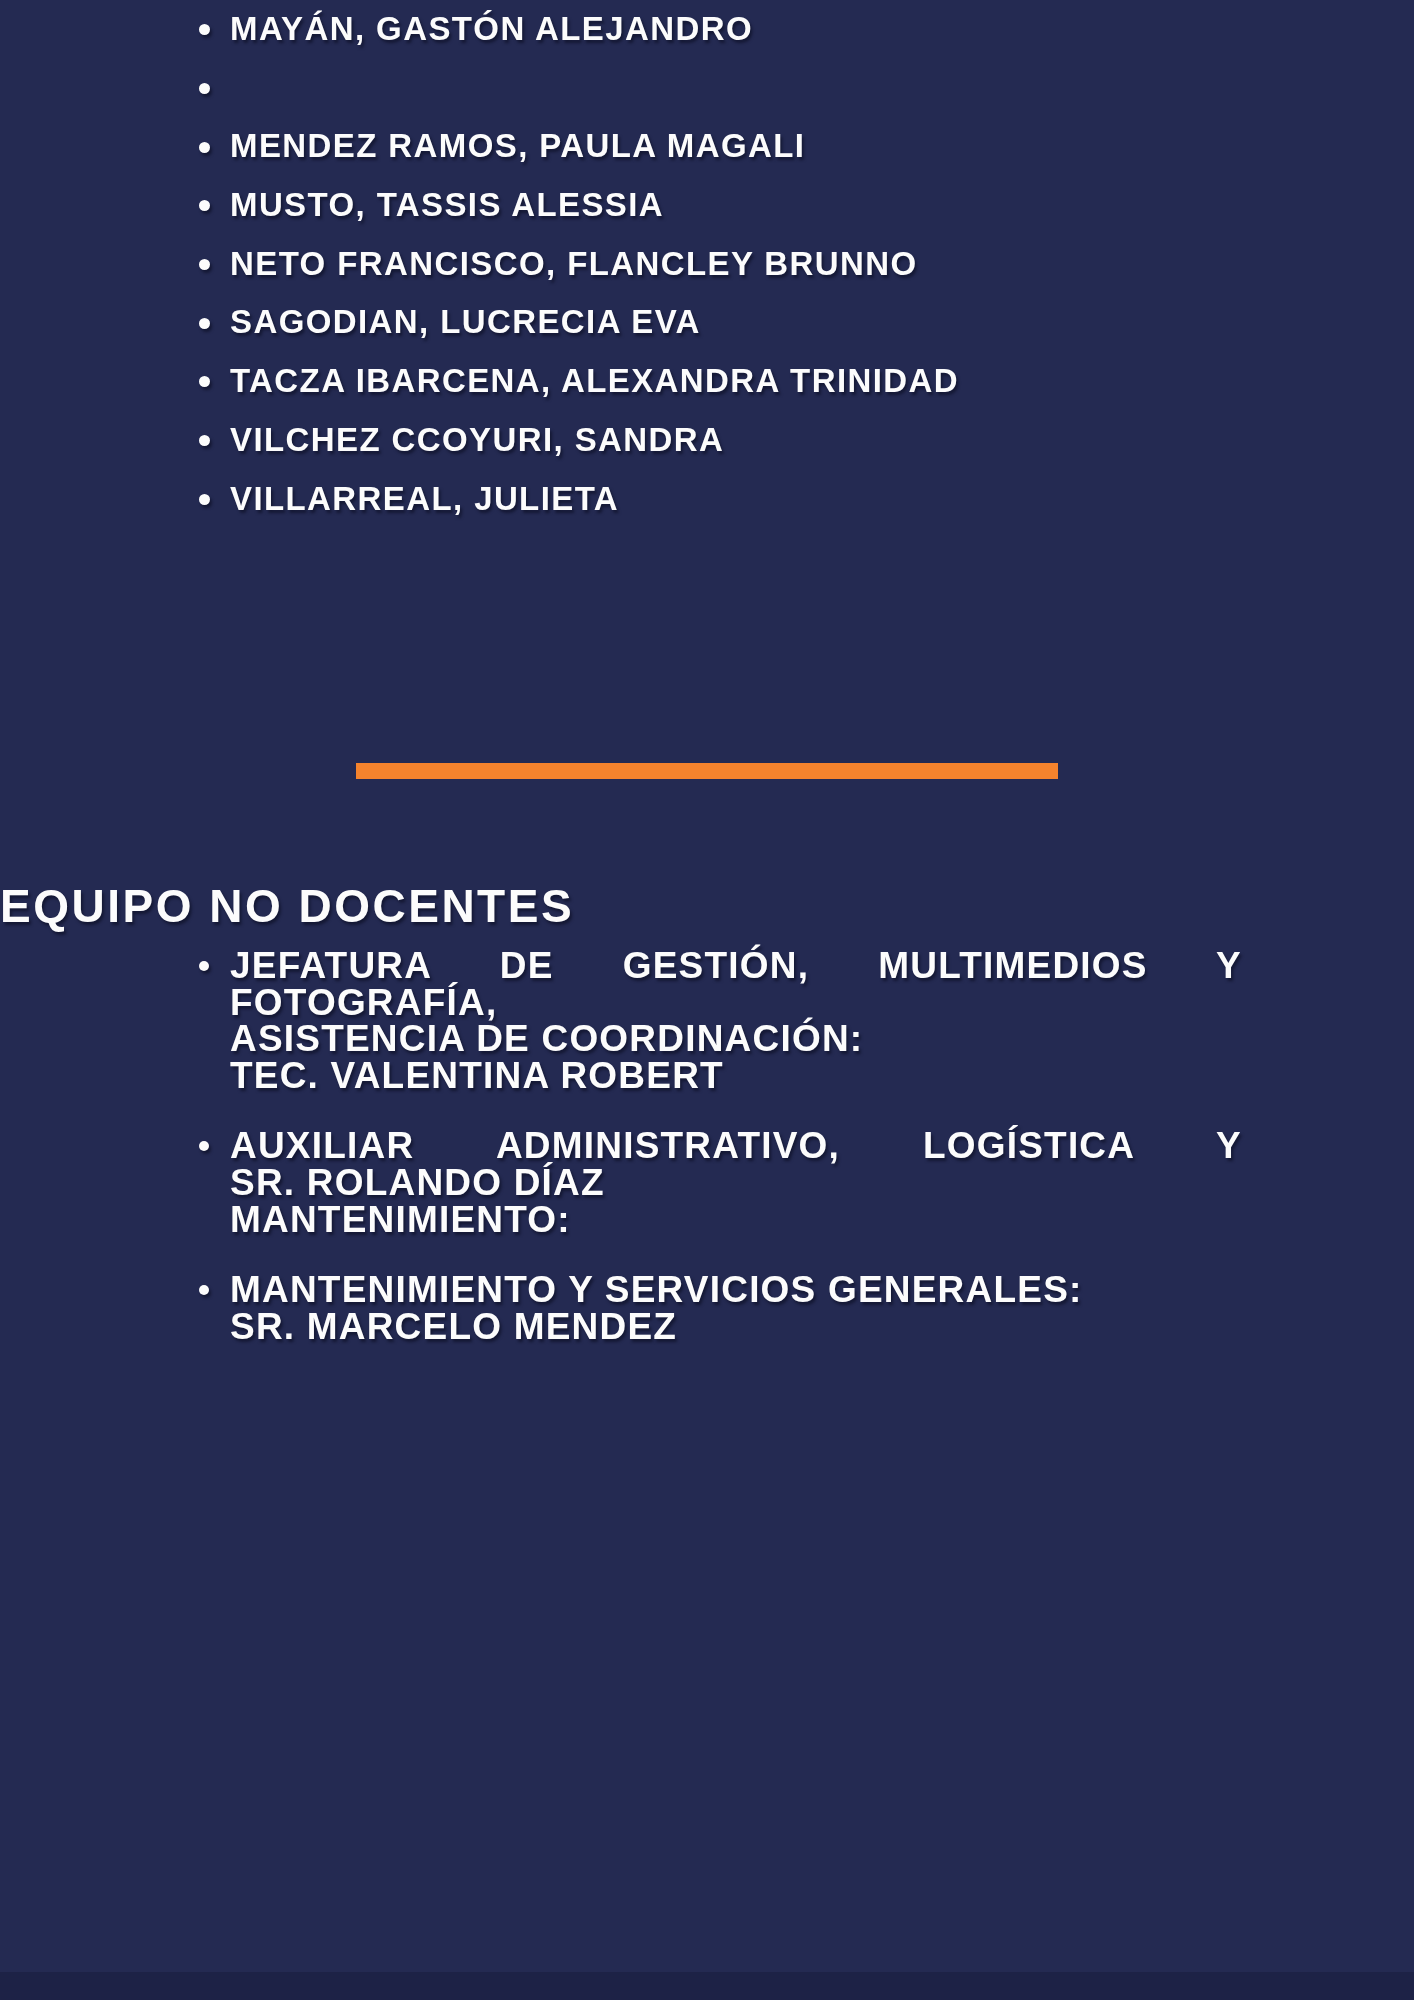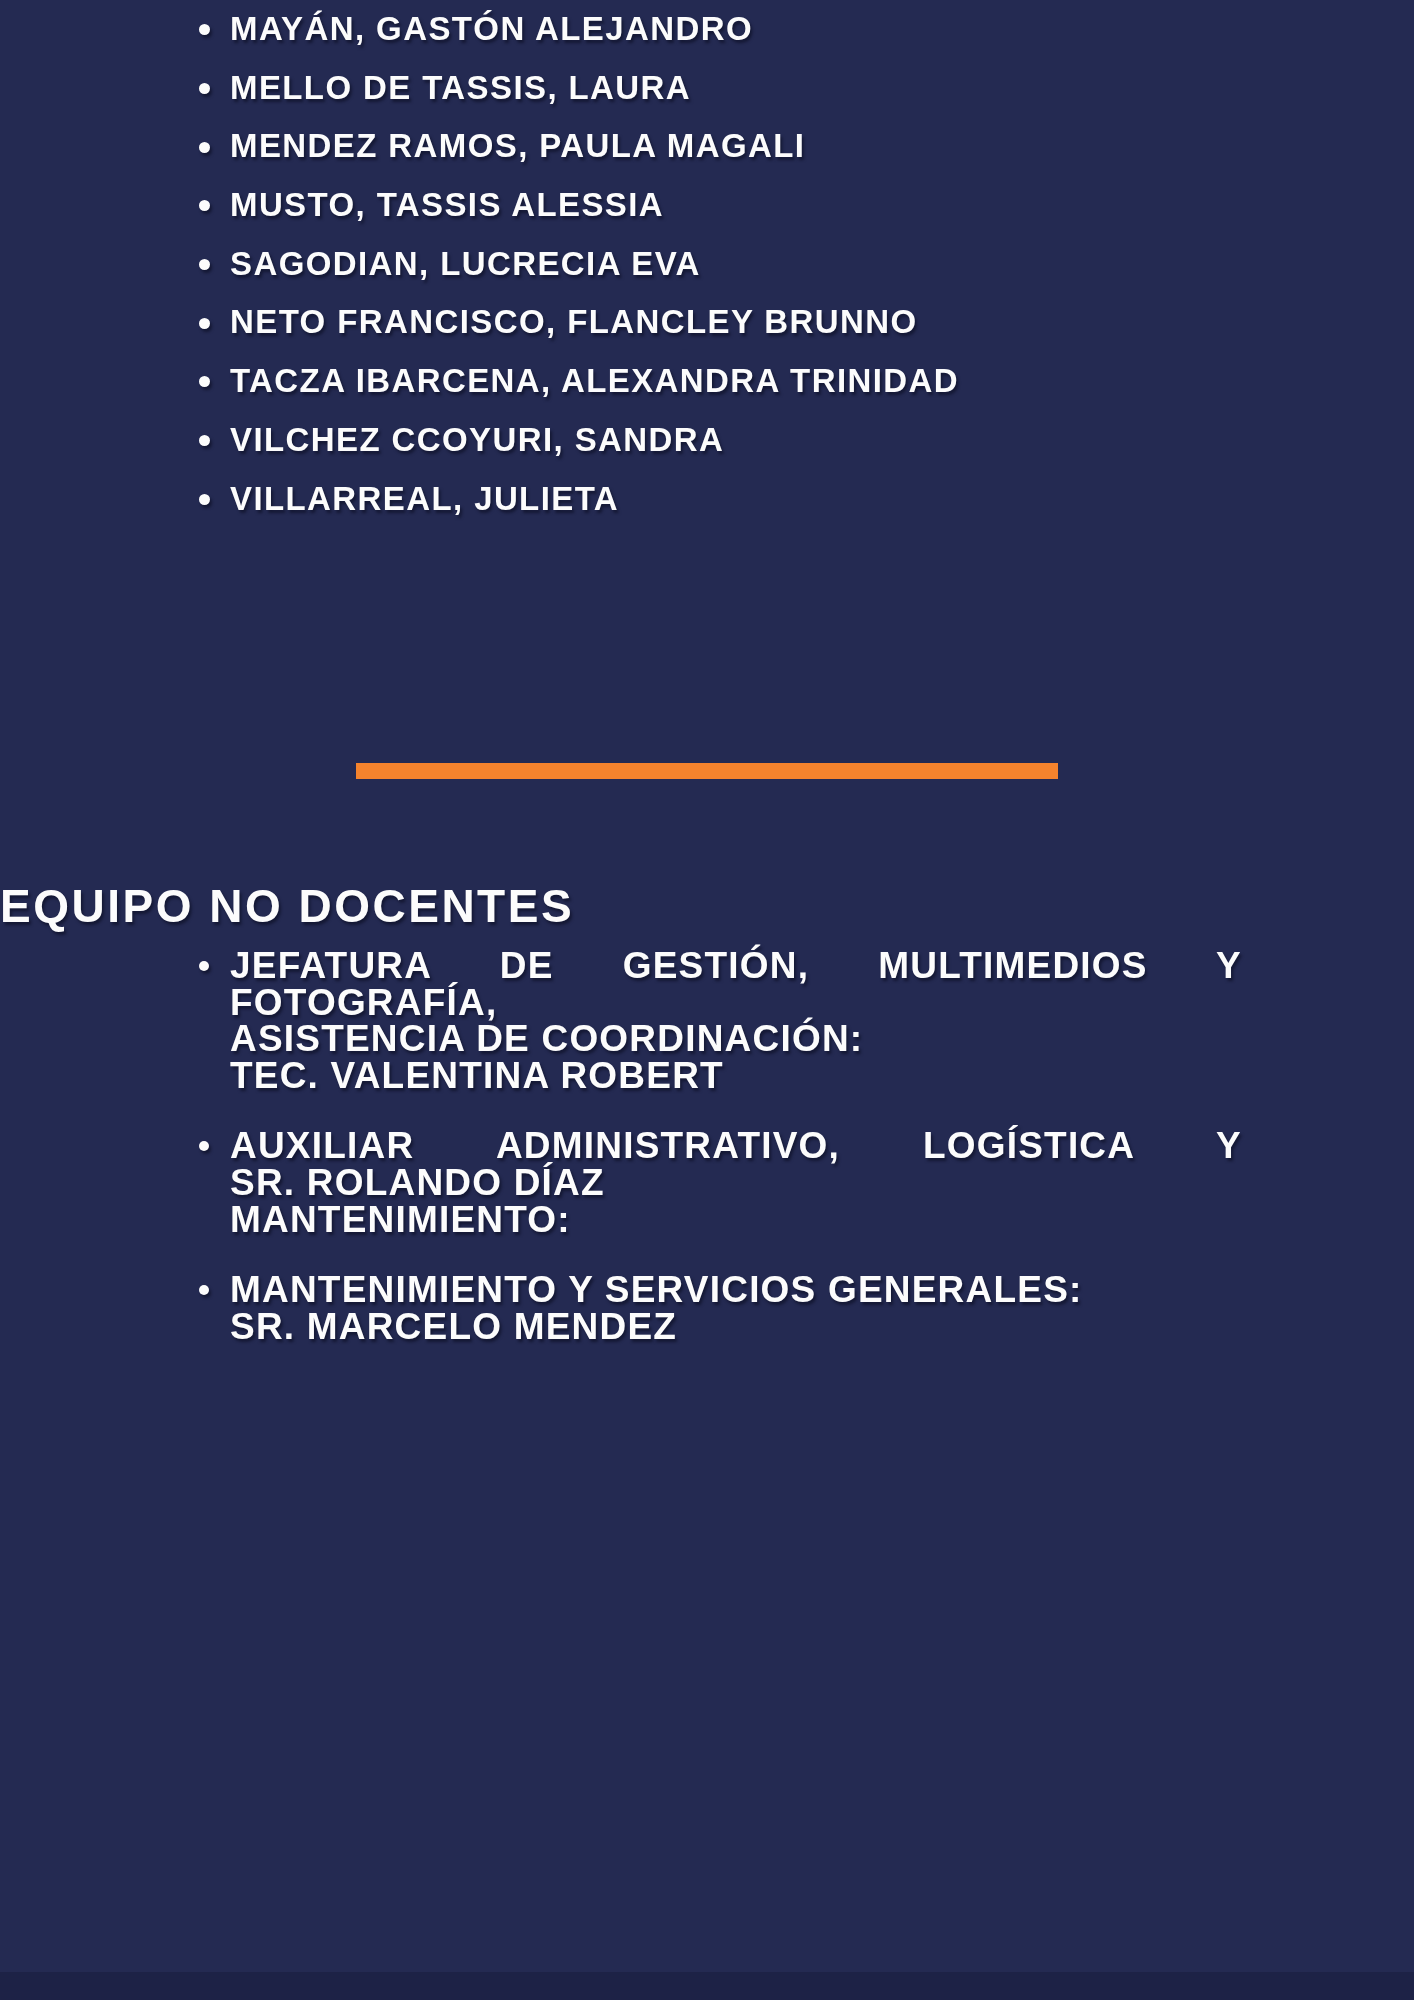--- a/index.html
+++ b/index.html
@@ -116,25 +116,25 @@
     width: 1414px;
     height: 28px;
     background: #1D2246;
   }
 </style>
 </head>
 <body style="background: rgb(36, 42, 82); color: rgb(252, 252, 252);">
 
 <ul class="roster-list">
     <li><span class="bullet-dot"></span><span>MAYÁN, GASTÓN ALEJANDRO</span></li>
-    <li><span class="bullet-dot"></span><span>MELLO DE TASSIS, LAURA</span></li>
+    <li><span class="bullet-dot"></span></li>
     <li><span class="bullet-dot"></span><span>MENDEZ RAMOS, PAULA MAGALI</span></li>
     <li><span class="bullet-dot"></span><span>MUSTO, TASSIS ALESSIA</span></li>
+    <li><span class="bullet-dot"></span><span>NETO FRANCISCO, FLANCLEY BRUNNO</span></li>
     <li><span class="bullet-dot"></span><span>SAGODIAN, LUCRECIA EVA</span></li>
-    <li><span class="bullet-dot"></span><span>NETO FRANCISCO, FLANCLEY BRUNNO</span></li>
     <li><span class="bullet-dot"></span><span>TACZA IBARCENA, ALEXANDRA TRINIDAD</span></li>
     <li><span class="bullet-dot"></span><span>VILCHEZ CCOYURI, SANDRA</span></li>
     <li><span class="bullet-dot"></span><span>VILLARREAL, JULIETA</span></li>
   </ul>
 
 <div class="divider-bar" style="background: rgb(245, 131, 45);"></div>
 
 <h1 class="section-title">EQUIPO NO DOCENTES</h1>
 
 <ul class="staff-list">

